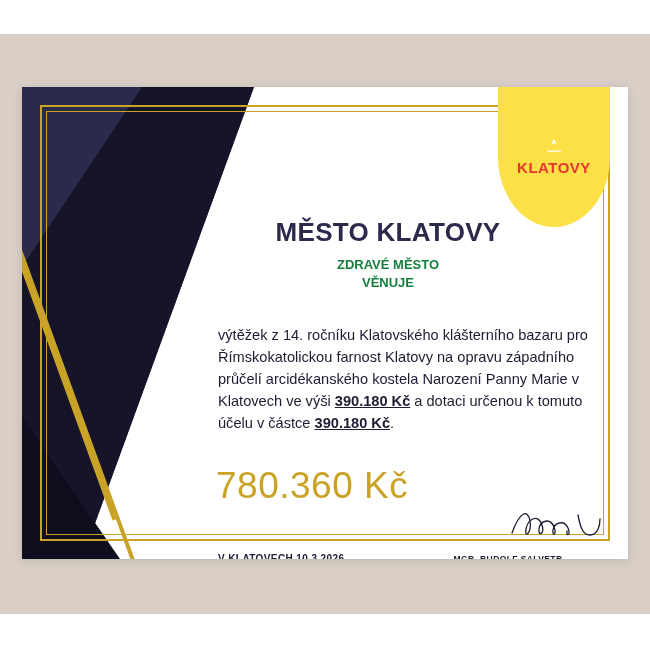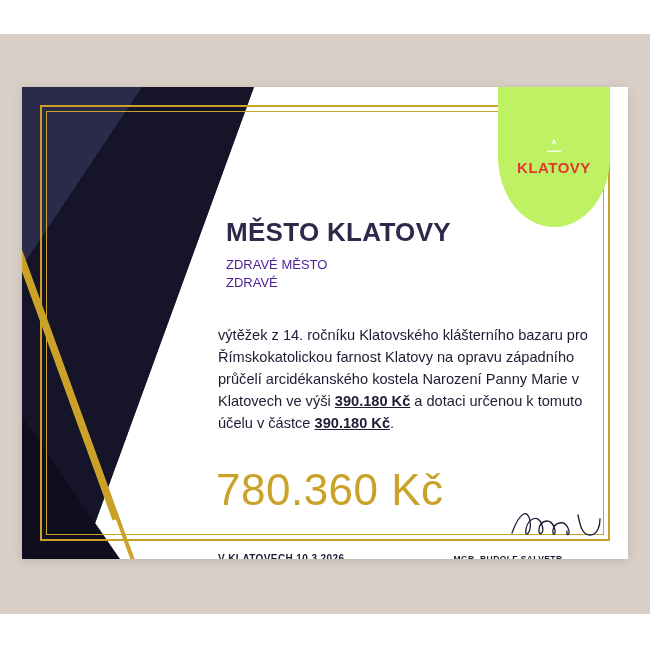--- a/index.html
+++ b/index.html
@@ -122,21 +122,21 @@
     border: 1px solid #c9a227;
     pointer-events: none;
   }
   
   .badge {
     position: absolute;
     right: 18px;
     top: 0;
     width: 112px;
     height: 140px;
-    background: #bef264;
+    background: #fde047;
     border-bottom-left-radius: 56px 70px;
     border-bottom-right-radius: 56px 70px;
     display: flex;
     flex-direction: column;
     align-items: center;
     justify-content: center;
   }
   .badge .mark {
     width: 18px;
     height: 14px;
@@ -146,56 +146,57 @@
     color: #e3372f;
     font-weight: bold;
     font-size: 15px;
     letter-spacing: 0.5px;
     display: flex;
     align-items: center;
   }
   
   .content {
     position: absolute;
-    left: 204px;
+    left: 180px;
     top: 130px;
     width: 372px;
+    text-align: center;
   }
   .title {
     font-size: 26px;
     font-weight: bold;
     color: #2b2a4a;
     letter-spacing: 0.3px;
     margin: 0 0 8px 0;
   }
   .subtitle {
     font-size: 13px;
-    font-weight: normal;
-    color: #4c1d95;
+    font-weight: bold;
+    color: #15803d;
     line-height: 1.35;
     margin: 0;
   }
   .body-text {
     position: absolute;
     left: 196px;
     top: 238px;
     width: 380px;
     font-size: 14.6px;
     line-height: 1.5;
     color: #1d1c33;
   }
   .body-text b {
     font-weight: bold;
     text-decoration: underline;
   }
   .amount {
     position: absolute;
     left: 194px;
     top: 378px;
-    font-size: 44px;
+    font-size: 37px;
     color: #c9a227;
     letter-spacing: 0.5px;
     font-weight: normal;
   }
   .footer-left {
     position: absolute;
     left: 196px;
     top: 466px;
     font-size: 10px;
     font-weight: bold;
@@ -246,21 +247,21 @@
       <svg class="mark" viewBox="0 0 20 16">
         <path d="M10 0 L13 6 L10 4.5 L7 6 Z" fill="#ffffff"></path>
         <path d="M2 14 L18 14" stroke="#ffffff" stroke-width="1.4"></path>
       </svg>
       <div class="brand">KLATOVY</div>
     </div>
 
     <div class="content">
       <div class="title">MĚSTO KLATOVY</div>
       <div class="subtitle">ZDRAVÉ MĚSTO</div>
-      <div class="subtitle">ZDRAVÉ</div>
+      <div class="subtitle">VĚNUJE</div>
     </div>
 
     <div class="body-text">
       <span>výtěžek z 14. ročníku Klatovského klášterního bazaru pro Římskokatolickou farnost Klatovy na opravu západního průčelí arcidékanského kostela Narození Panny Marie v Klatovech ve výši </span><b>390.180 Kč</b><span> a dotaci určenou k tomuto účelu v částce </span><b>390.180 Kč</b><span>.</span>
     </div>
 
     <div class="amount">780.360 Kč</div>
 
     <svg class="signature" viewBox="0 0 110 48">
       <path d="M4 32 C12 10, 20 8, 22 20 C24 32, 16 38, 18 28 C20 18, 30 12, 34 24 C37 33, 30 36, 31 28 C32 20, 42 16, 46 26 C49 34, 44 36, 45 29 C46 22, 56 18, 60 27 C63 34, 58 36, 59 30" fill="none" stroke="#1d1c33" stroke-width="1.3" stroke-linecap="round"></path>

